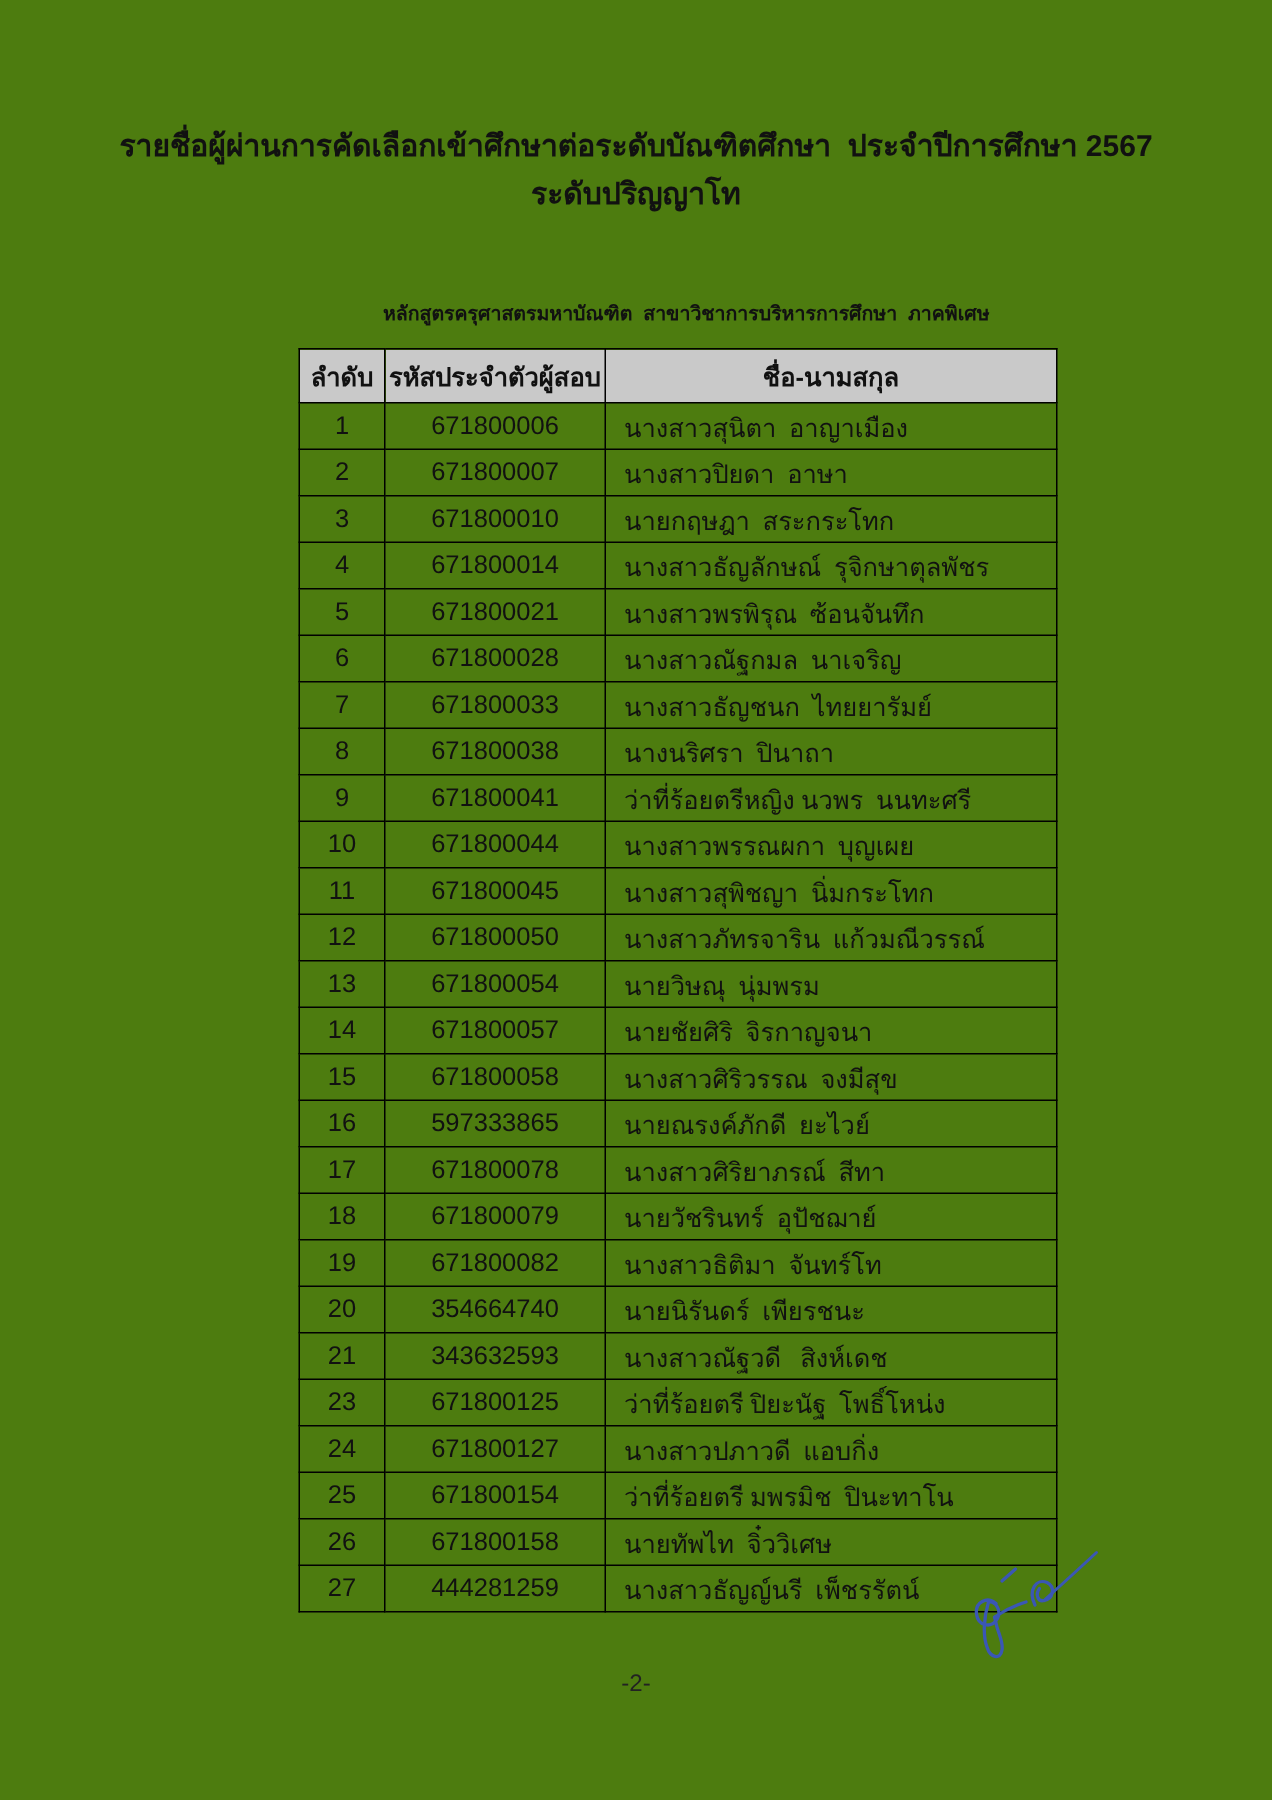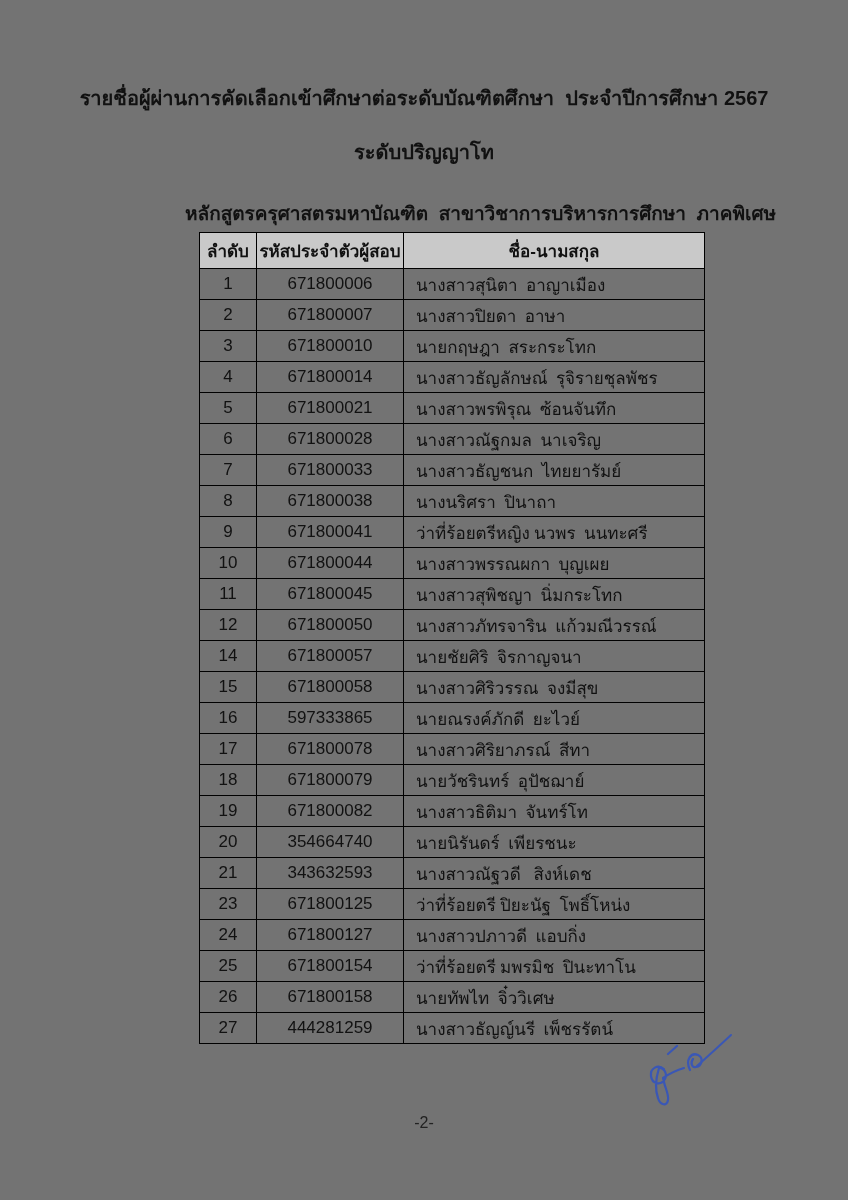--- a/index.html
+++ b/index.html
@@ -5,49 +5,49 @@
   * { margin: 0; padding: 0; box-sizing: border-box; }
   html, body { background: #ffffff; }
   body {
     font-family: "Liberation Sans", "DejaVu Sans", sans-serif;
     color: #111111;
   }
   .page {
     position: relative;
     width: 848px;
     height: 1200px;
-    background: #737373;
+    background: #4d7c0f;
     overflow: hidden;
   }
   .title-block {
     position: absolute;
     top: 86px;
     left: 0;
     width: 848px;
     text-align: center;
   }
   .title-line1 {
     font-size: 20px;
     font-weight: bold;
     white-space: pre;
     line-height: 1.2;
   }
   .title-line2 {
-    margin-top: 30px;
+    margin-top: 8px;
     font-size: 20px;
     font-weight: bold;
     line-height: 1.2;
   }
   .section-heading {
     position: absolute;
     top: 198px;
     left: 185px;
     width: 545px;
     text-align: center;
-    font-size: 19px;
+    font-size: 13px;
     font-weight: bold;
     white-space: pre;
   }
   table.results-table {
     position: absolute;
     top: 232px;
     left: 199px;
     border-collapse: collapse;
     table-layout: fixed;
     font-size: 17px;
@@ -130,21 +130,21 @@
           <td>นางสาวปิยดา  อาษา</td>
         </tr>
         <tr>
           <td>3</td>
           <td>671800010</td>
           <td>นายกฤษฎา  สระกระโทก</td>
         </tr>
         <tr>
           <td>4</td>
           <td>671800014</td>
-          <td>นางสาวธัญลักษณ์  รุจิรายชุลพัชร</td>
+          <td>นางสาวธัญลักษณ์  รุจิกษาตุลพัชร</td>
         </tr>
         <tr>
           <td>5</td>
           <td>671800021</td>
           <td>นางสาวพรพิรุณ  ซ้อนจันทึก</td>
         </tr>
         <tr>
           <td>6</td>
           <td>671800028</td>
           <td>นางสาวณัฐกมล  นาเจริญ</td>
@@ -171,20 +171,25 @@
         </tr>
         <tr>
           <td>11</td>
           <td>671800045</td>
           <td>นางสาวสุพิชญา  นิ่มกระโทก</td>
         </tr>
         <tr>
           <td>12</td>
           <td>671800050</td>
           <td>นางสาวภัทรจาริน  แก้วมณีวรรณ์</td>
+        </tr>
+        <tr>
+          <td>13</td>
+          <td>671800054</td>
+          <td>นายวิษณุ  นุ่มพรม</td>
         </tr>
         <tr>
           <td>14</td>
           <td>671800057</td>
           <td>นายชัยศิริ  จิรกาญจนา</td>
         </tr>
         <tr>
           <td>15</td>
           <td>671800058</td>
           <td>นางสาวศิริวรรณ  จงมีสุข</td>

